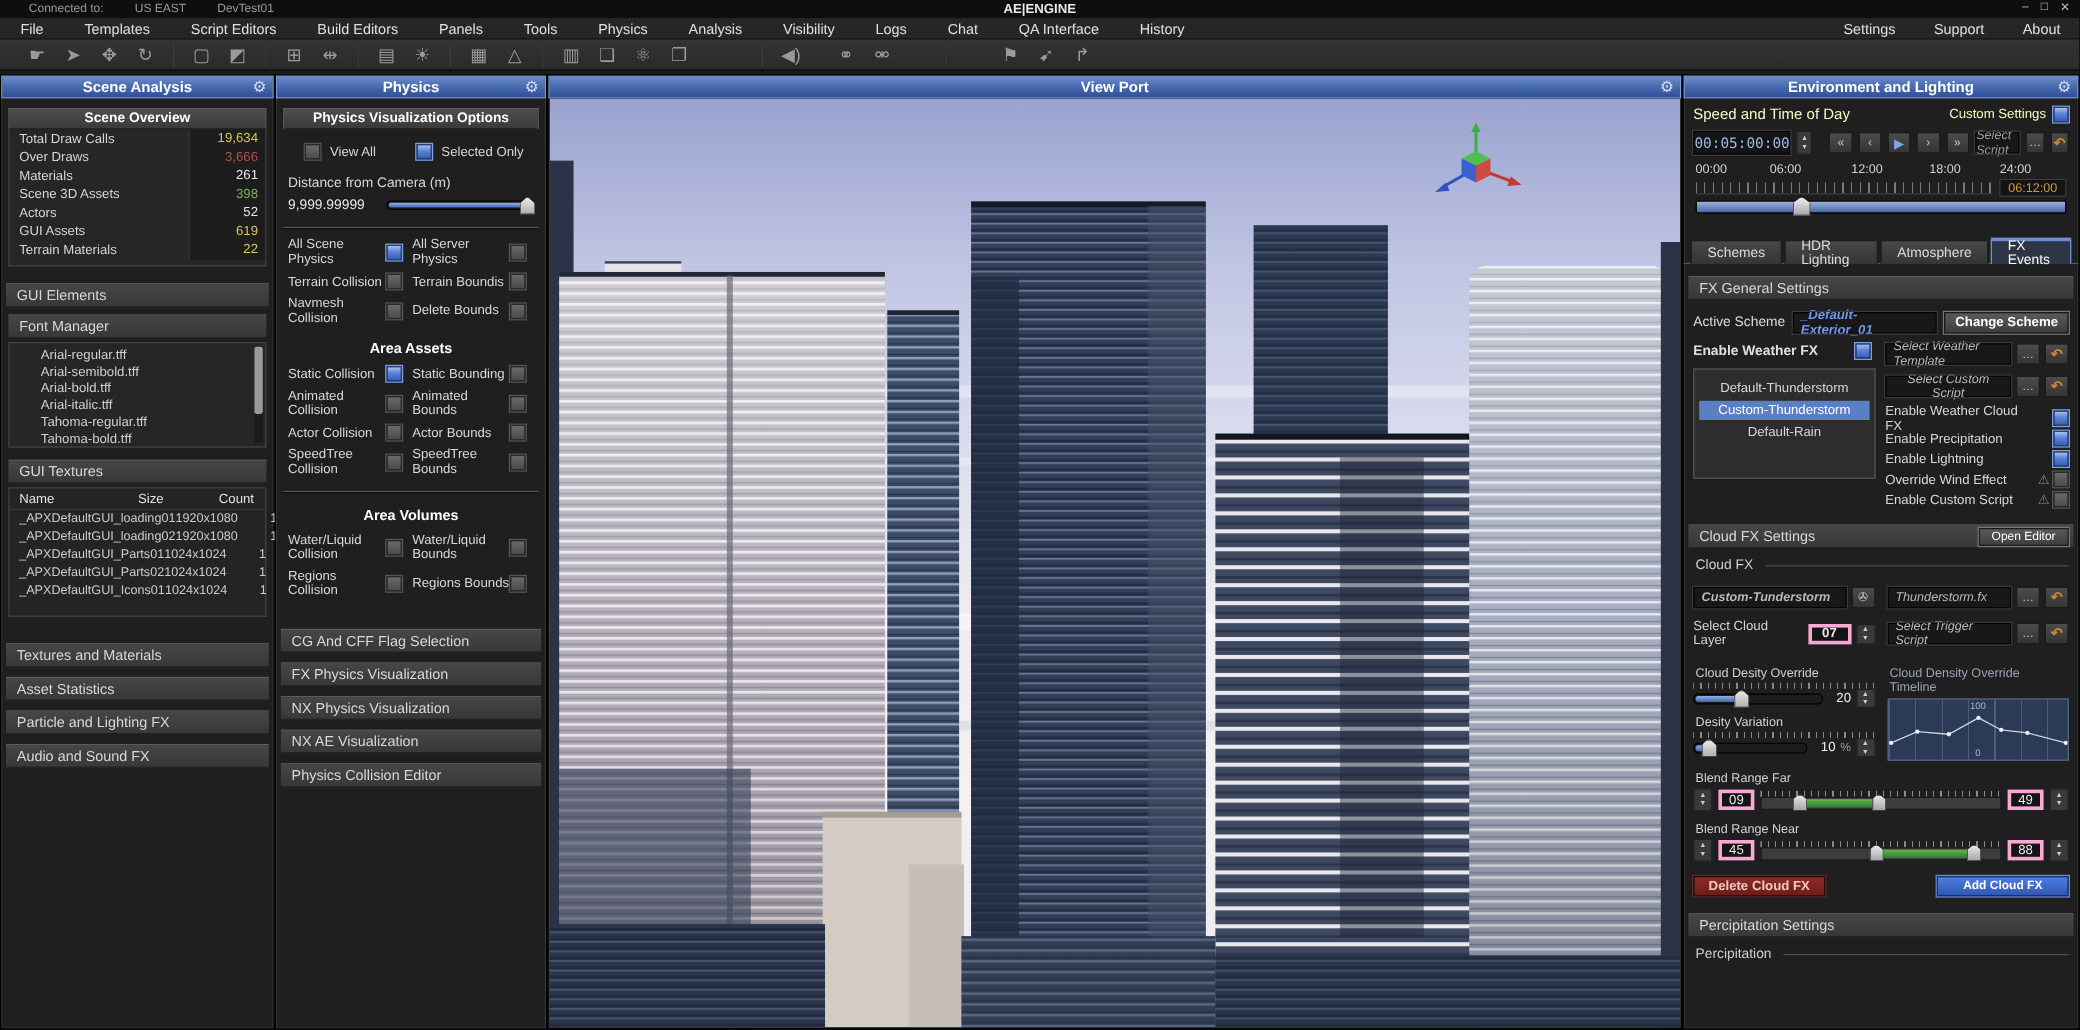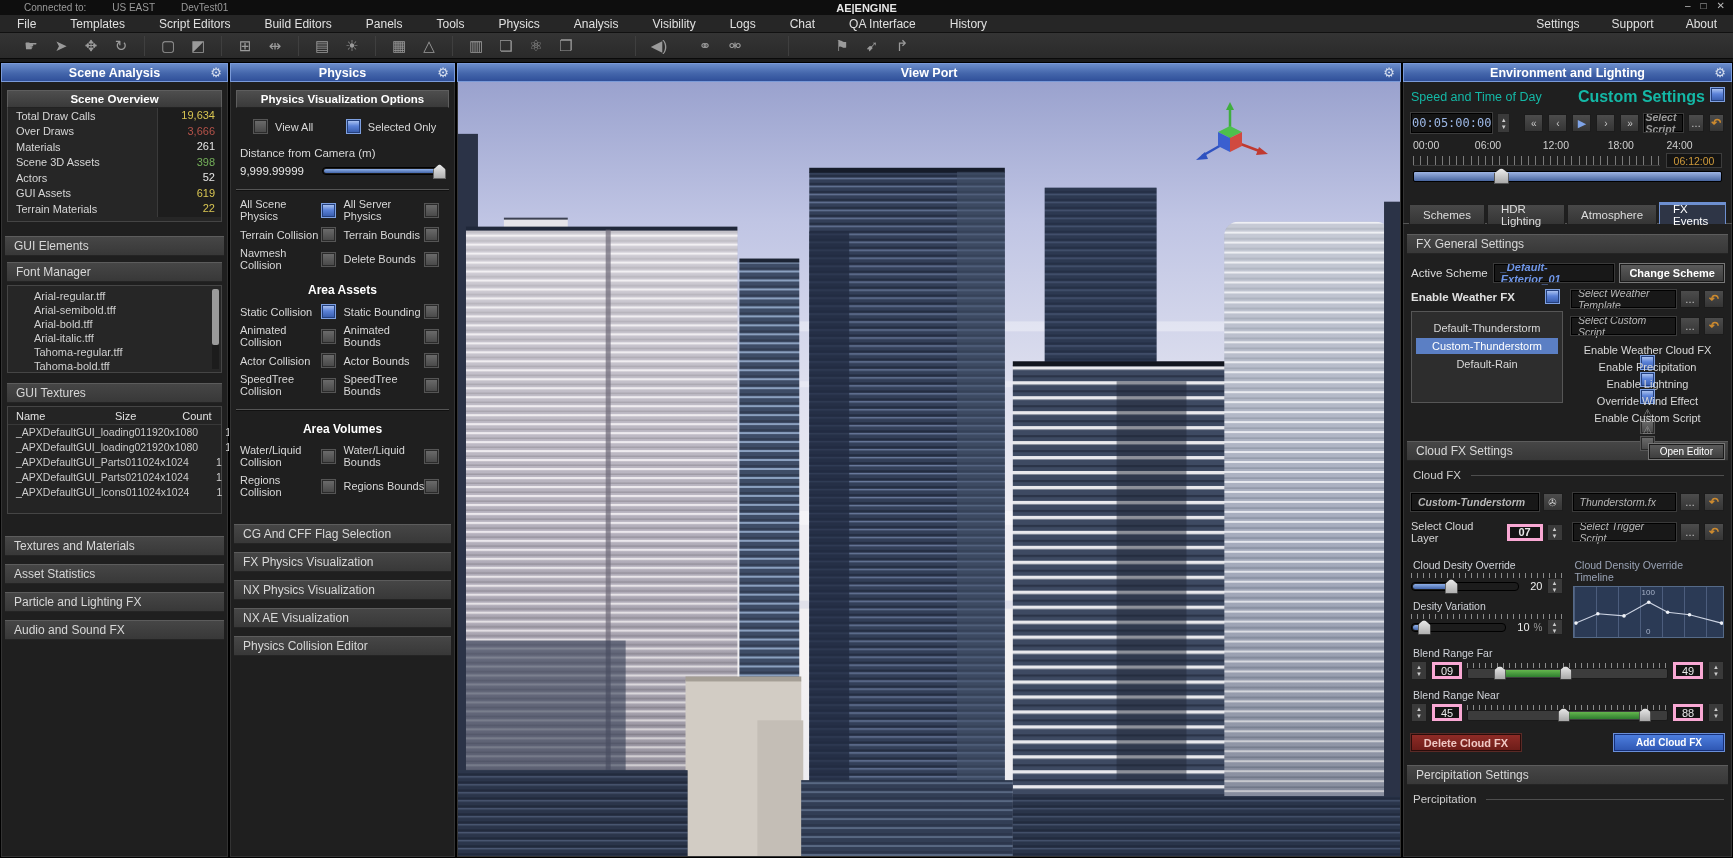--- a/index.html
+++ b/index.html
@@ -70,29 +70,29 @@
   .chk-grid { display:grid; grid-template-columns:1fr 22px 1fr 22px; align-items:center; margin:8px 8px 0 10px; row-gap:6px; font-size:11px; color:#d8d8d8; }
   .ph-title { margin-top:12px; text-align:center; color:#fff; font-weight:bold; font-size:12px; }
 
   
   .vp-scene { position:absolute; left:1px; top:19px; right:1px; bottom:1px; }
   .vp-scene svg { display:block; width:100%; height:100%; }
   .gizmo { position:absolute; right:130px; top:18px; width:80px; height:76px; }
 
   
   .env-row { display:flex; align-items:center; }
-  .speed-title { margin:6px 8px 0 8px; font-size:12.5px; color:#14b8a6; justify-content:space-between; }
-  .speed-title .cs { display:flex; align-items:flex-start; gap:6px; font-size:16px;font-weight:bold; }
+  .speed-title { margin:6px 8px 0 8px; font-size:12.5px; color:#fef9c3; justify-content:space-between; }
+  .speed-title .cs { display:flex; align-items:center; gap:6px; font-size:11px; }
   .ctl-row { margin:7px 8px 0 8px; gap:5px; }
   .timefield { width:86px; height:20px; background:#141414; border:1px solid #000; outline:1px solid #3c3c3c; color:#9db8e6; font-family:"DejaVu Sans Mono", monospace; font-size:12px; display:flex; align-items:center; justify-content:center; }
   .stepper { display:inline-flex; flex-direction:column; justify-content:center; gap:1px; width:16px; height:20px; background:#3a3a3a; border:1px solid #1e1e1e; color:#ccc; align-items:center; }
   .stepper span { font-size:6px; line-height:6px; }
   .tbtn { width:25px; height:18px; background:linear-gradient(#4c4c4c,#353535); border:1px solid #1c1c1c; color:#c8c8c8; font-size:10px; display:flex; align-items:center; justify-content:center; }
   .tbtn.play { color:#7fa4e8; font-size:11px; }
-  .scriptfield { flex:1; height:18px; background:#181818; border:1px solid #000; outline:1px solid #3a3a3a; color:#9a9a9a; font-style:italic; font-size:10.5px; display:flex; align-items:center; justify-content:flex-end; padding-right:6px;font-weight:bold; }
+  .scriptfield { flex:1; height:18px; background:#181818; border:1px solid #000; outline:1px solid #3a3a3a; color:#9a9a9a; font-style:italic; font-size:10.5px; display:flex; align-items:center; justify-content:flex-end; padding-right:6px; }
   .sqbtn { width:20px; height:18px; background:linear-gradient(#4c4c4c,#353535); border:1px solid #1c1c1c; color:#ccc; font-size:10px; display:flex; align-items:center; justify-content:center; }
   .undo { color:#cd8a2e; font-weight:bold; font-size:12px; }
   .tl-labels { position:relative; margin:6px 10px 0 10px; height:12px; font-size:10.5px; color:#d0d0d0; }
   .tl-labels span { position:absolute; top:0; }
   .ruler-row { margin:2px 10px 0 10px; display:flex; gap:6px; align-items:center; }
   .ruler { flex:1; height:10px; background:repeating-linear-gradient(90deg,#8a8a8a 0 1px,transparent 1px 7.2px); border-bottom:1px solid #444; opacity:.85; }
   .curtime { width:56px; height:15px; background:#141414; border:1px solid #3c3c3c; color:#cf9a3b; font-size:10.5px; display:flex; align-items:center; justify-content:center; }
   .tod-slider { position:relative; margin:3px 10px 0 10px; height:11px; background:linear-gradient(#9db4e2,#48659f); border:1px solid #000; border-radius:2px; }
   .tod-slider .knob { position:absolute; top:-4px; width:15px; height:16px; background:linear-gradient(#ececec,#aaa); border:1px solid #555; clip-path:polygon(50% 0,100% 34%,100% 100%,0 100%,0 34%); }
 
@@ -108,21 +108,21 @@
   .btn { background:linear-gradient(#5a5a5a,#3e3e3e); border:1px solid #1a1a1a; outline:1px solid #777; color:#fff; font-size:11px; font-weight:bold; display:flex; align-items:center; justify-content:center; }
   .fx-cols { display:flex; margin:8px 8px 0 8px; gap:8px; }
   .fx-left { width:152px; }
   .enable-row { display:flex; align-items:center; justify-content:space-between; font-size:11.5px; color:#e0e0e0; font-weight:bold; padding-right:4px; }
   .weather-list { margin-top:8px; background:#2d2d2d; border:1px solid #565656; height:92px; padding-top:6px; }
   .wl-item { height:16px; display:flex; align-items:center; justify-content:center; font-size:11px; color:#d8d8d8; margin:2px 4px; }
   .wl-item.sel { background:#5b7fc4; color:#fff; }
   .fx-right { flex:1; }
   .frow { display:flex; gap:4px; align-items:center; margin-bottom:9px; }
   .toggles { margin-top:4px; }
-  .t-row { display:flex; align-items:center; height:17px; font-size:11px; color:#d8d8d8;flex-direction:column; }
+  .t-row { display:flex; align-items:center; height:17px; font-size:11px; color:#d8d8d8; }
   .t-row .tl { flex:1; }
   .warn { width:16px; color:#8e8e8e; font-size:11px; text-align:center; }
 
   .cloudbar { justify-content:space-between; padding-right:4px; }
   .minibtn { height:15px; padding:0 10px; font-size:10px; font-weight:normal; }
   .grouplbl { display:flex; align-items:center; margin:8px 8px 0 10px; font-size:11.5px; color:#cfcfcf; }
   .grouplbl .line { flex:1; height:1px; background:#4e4e4e; margin-left:10px; }
   .cf-grid { display:grid; grid-template-columns:1fr 1fr; column-gap:10px; margin:6px 8px 0 8px; }
   .ticks { height:5px; background:repeating-linear-gradient(90deg,#8a8a8a 0 1px,transparent 1px 6px); }
   .sl-lbl { font-size:10.5px; color:#cfd2d8; margin:6px 0 2px 2px; }
@@ -601,21 +601,21 @@
               <div class="wl-item">Default-Rain</div>
             </div>
           </div>
           <div class="fx-right">
             <div class="frow">
               <div class="field italic" style="flex:1;">Select Weather Template</div>
               <div class="sqbtn">…</div>
               <div class="sqbtn undo">↶</div>
             </div>
             <div class="frow">
-              <div class="field italic" style="flex:1;">Select Custom Script</div>
+              <div class="field italic" style="flex:1;text-align:center;">Select Custom Script</div>
               <div class="sqbtn">…</div>
               <div class="sqbtn undo">↶</div>
             </div>
             <div class="toggles">
               <div class="t-row">
                   <span class="tl">Enable Weather Cloud FX</span>
                   <span class="warn"></span>
                   <span class="cb checked"></span>
                 </div>
               <div class="t-row">

